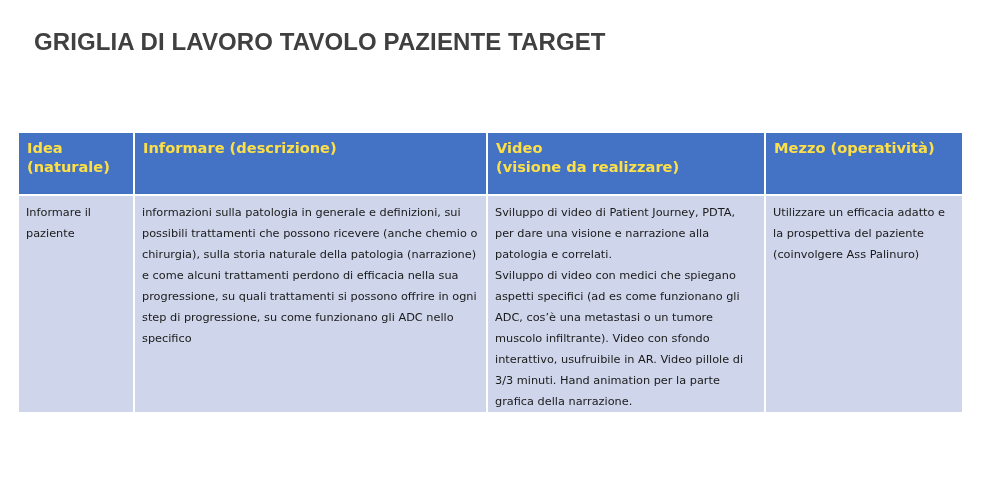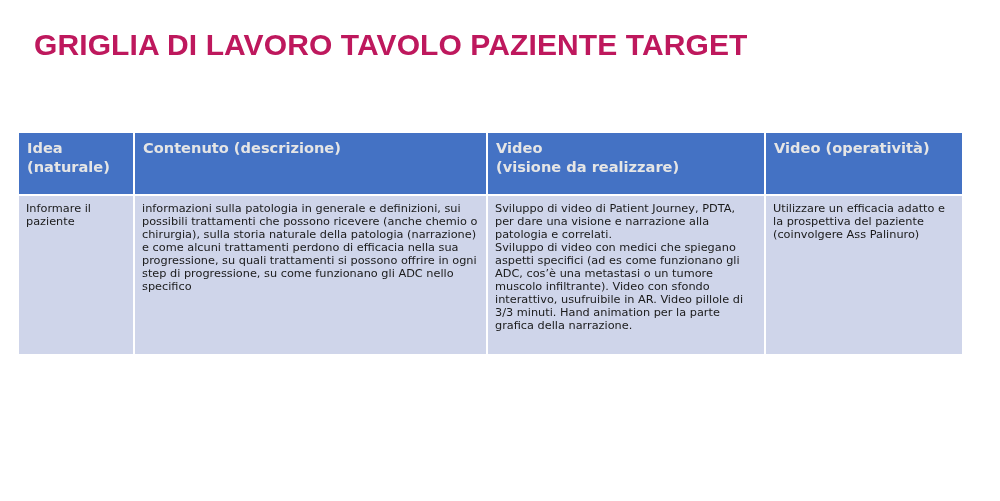--- a/index.html
+++ b/index.html
@@ -1,21 +1,21 @@
 <!DOCTYPE html>
 <html><head>
 <meta charset="utf-8">
 <style>
   html, body { margin:0; padding:0; }
   body { width:1000px; height:501px; background:#ffffff; position:relative; overflow:hidden; font-family:"DejaVu Sans", sans-serif; }
-  .title { position:absolute; left:34px; top:28px; font-family:"Liberation Sans", sans-serif; font-weight:bold; font-size:30px; color:#be185d; letter-spacing:0.1px; margin:0; }
+  .title { position:absolute; left:34px; top:28px; font-family:"Liberation Sans", sans-serif; font-weight:bold; font-size:24px; color:#404040; letter-spacing:0.1px; margin:0; }
   table { position:absolute; left:17px; top:131px; border-collapse:collapse; table-layout:fixed; width:945px; }
   th, td { border:2px solid #ffffff; vertical-align:top; text-align:left; }
-  th { background:#4472c4; color:#e5e5e5; font-weight:bold; font-size:14.6px; line-height:19px; padding:5px 8px 0 8px; height:56px; }
-  td { background:#cfd5ea; color:#1a1a1a; font-size:11.3px; line-height:13px; padding:6px 7px 0 7px; height:152px; }
+  th { background:#4472c4; color:#fde047; font-weight:bold; font-size:14.6px; line-height:19px; padding:5px 8px 0 8px; height:56px; }
+  td { background:#cfd5ea; color:#1a1a1a; font-size:11.3px; line-height:21px; padding:6px 7px 0 7px; height:152px; }
   .c1 { width:116px; } .c2 { width:353px; } .c3 { width:278px; } .c4 { width:198px; }
   .hl { display:block; }
 </style>
 </head>
 <body>
 
 <h1 class="title">GRIGLIA DI LAVORO TAVOLO PAZIENTE TARGET</h1>
 
 <table>
   <colgroup>
@@ -24,28 +24,28 @@
       <col class="c3">
       <col class="c4">
     </colgroup>
   <thead>
     <tr>
       <th>
         <span class="hl">Idea</span>
         <span class="hl">(naturale)</span>
       </th>
       <th>
-        <span class="hl">Contenuto (descrizione)</span>
+        <span class="hl">Informare (descrizione)</span>
       </th>
       <th>
         <span class="hl">Video</span>
         <span class="hl">(visione da realizzare)</span>
       </th>
       <th>
-        <span class="hl">Video (operatività)</span>
+        <span class="hl">Mezzo (operatività)</span>
       </th>
     </tr>
   </thead>
   <tbody>
     <tr>
       <td>Informare il paziente</td>
       <td>informazioni sulla patologia in generale e definizioni, sui possibili trattamenti che possono ricevere (anche chemio o chirurgia), sulla storia naturale della patologia (narrazione) e come alcuni trattamenti perdono di efficacia nella sua progressione, su quali trattamenti si possono offrire in ogni step di progressione, su come funzionano gli ADC nello specifico</td>
       <td>
         <span class="hl">Sviluppo di video di Patient Journey, PDTA, per dare una visione e narrazione alla patologia e correlati.</span>
         <span class="hl">Sviluppo di video con medici che spiegano aspetti specifici (ad es come funzionano gli ADC, cos’è una metastasi o un tumore muscolo infiltrante). Video con sfondo interattivo, usufruibile in AR. Video pillole di 3/3 minuti. Hand animation per la parte grafica della narrazione.</span>

